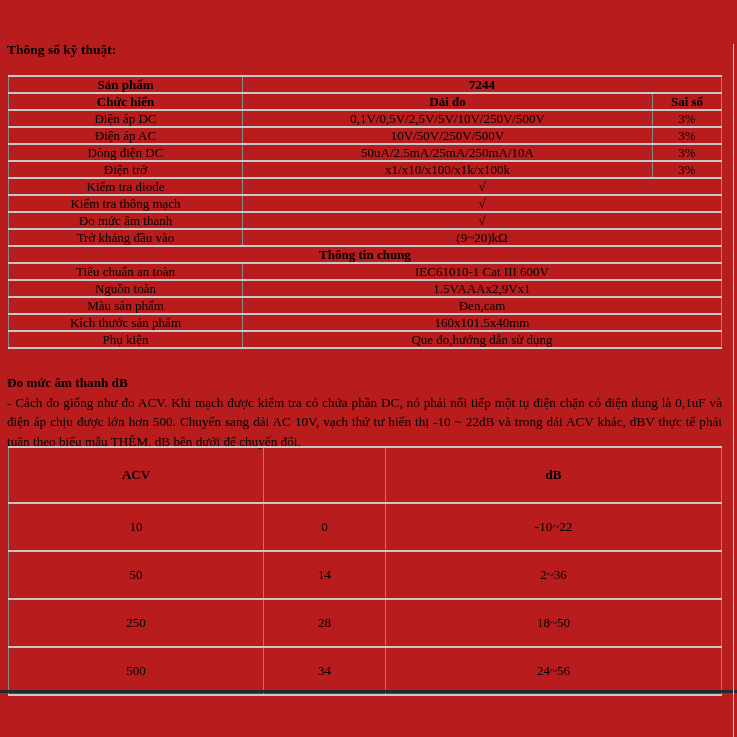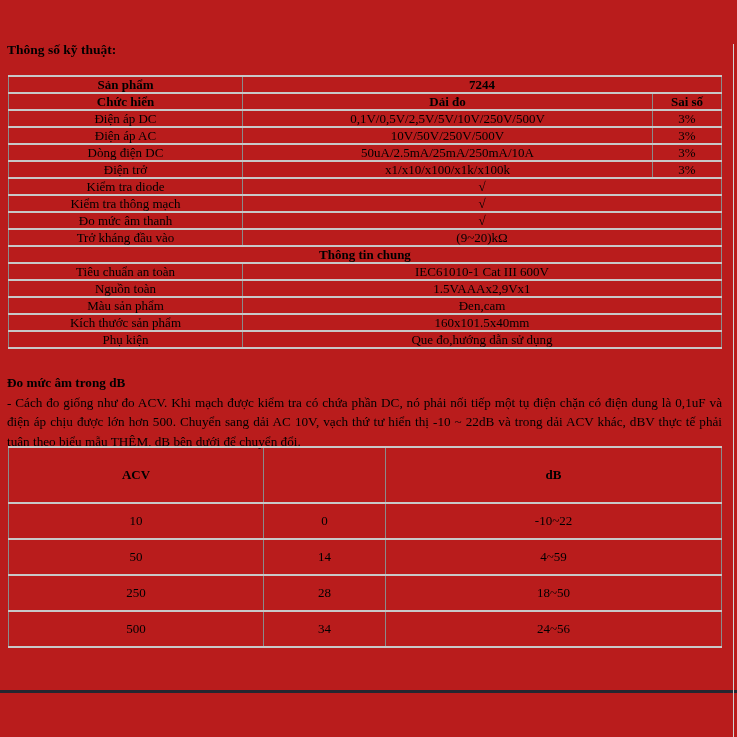--- a/index.html
+++ b/index.html
@@ -33,21 +33,21 @@
 
   .db-note{position:absolute;left:7px;top:373px;width:715px;font-size:13.2px;line-height:19.5px;}
   .db-note-heading{font-weight:bold;}
   .db-note-body{text-align:justify;}
 
   .db-table{position:absolute;left:8px;top:446px;width:713px;}
   .db-table col.c1{width:255px;}
   .db-table col.c2{width:122px;}
   .db-table col.c3{width:336px;}
   .db-table .head-row td{height:56px;font-weight:bold;}
-  .db-table .data-row td{height:36px;}
+  .db-table .data-row td{height:48px;}
 
   .dark-divider{position:absolute;left:0;top:690px;width:737px;height:3px;background:var(--divider-dark);}
   .right-edge-line{position:absolute;left:733px;top:44px;width:1px;height:693px;background:var(--edge-line);}
 </style>
 </head>
 <body>
 
 <div class="page">
 
   <div class="doc-title">Thông số kỹ thuật:</div>
@@ -124,21 +124,21 @@
         <td colspan="2">160x101.5x40mm</td>
       </tr>
       <tr>
         <td>Phụ kiện</td>
         <td colspan="2">Que đo,hướng dẫn sử dụng</td>
       </tr>
     </tbody>
   </table>
 
   <div class="db-note">
-    <div class="db-note-heading">Đo mức âm trong dB</div>
+    <div class="db-note-heading">Đo mức âm thanh dB</div>
     <div class="db-note-body">- Cách đo giống như đo ACV. Khi mạch được kiểm tra có chứa phần DC, nó phải nối tiếp một tụ điện chặn có điện dung là 0,1uF và điện áp chịu được lớn hơn 500. Chuyển sang dải AC 10V, vạch thứ tư hiển thị -10 ~ 22dB và trong dải ACV khác, dBV thực tế phải tuân theo biểu mẫu THÊM, dB bên dưới để chuyển đổi.</div>
   </div>
 
   <table class="db-table">
     <colgroup>
         <col class="c1">
         <col class="c2">
         <col class="c3">
       </colgroup>
     <tbody>
@@ -148,21 +148,21 @@
         <td>dB</td>
       </tr>
       <tr class="data-row">
         <td>10</td>
         <td>0</td>
         <td>-10~22</td>
       </tr>
       <tr class="data-row">
         <td>50</td>
         <td>14</td>
-        <td>4~59</td>
+        <td>2~36</td>
       </tr>
       <tr class="data-row">
         <td>250</td>
         <td>28</td>
         <td>18~50</td>
       </tr>
       <tr class="data-row">
         <td>500</td>
         <td>34</td>
         <td>24~56</td>

